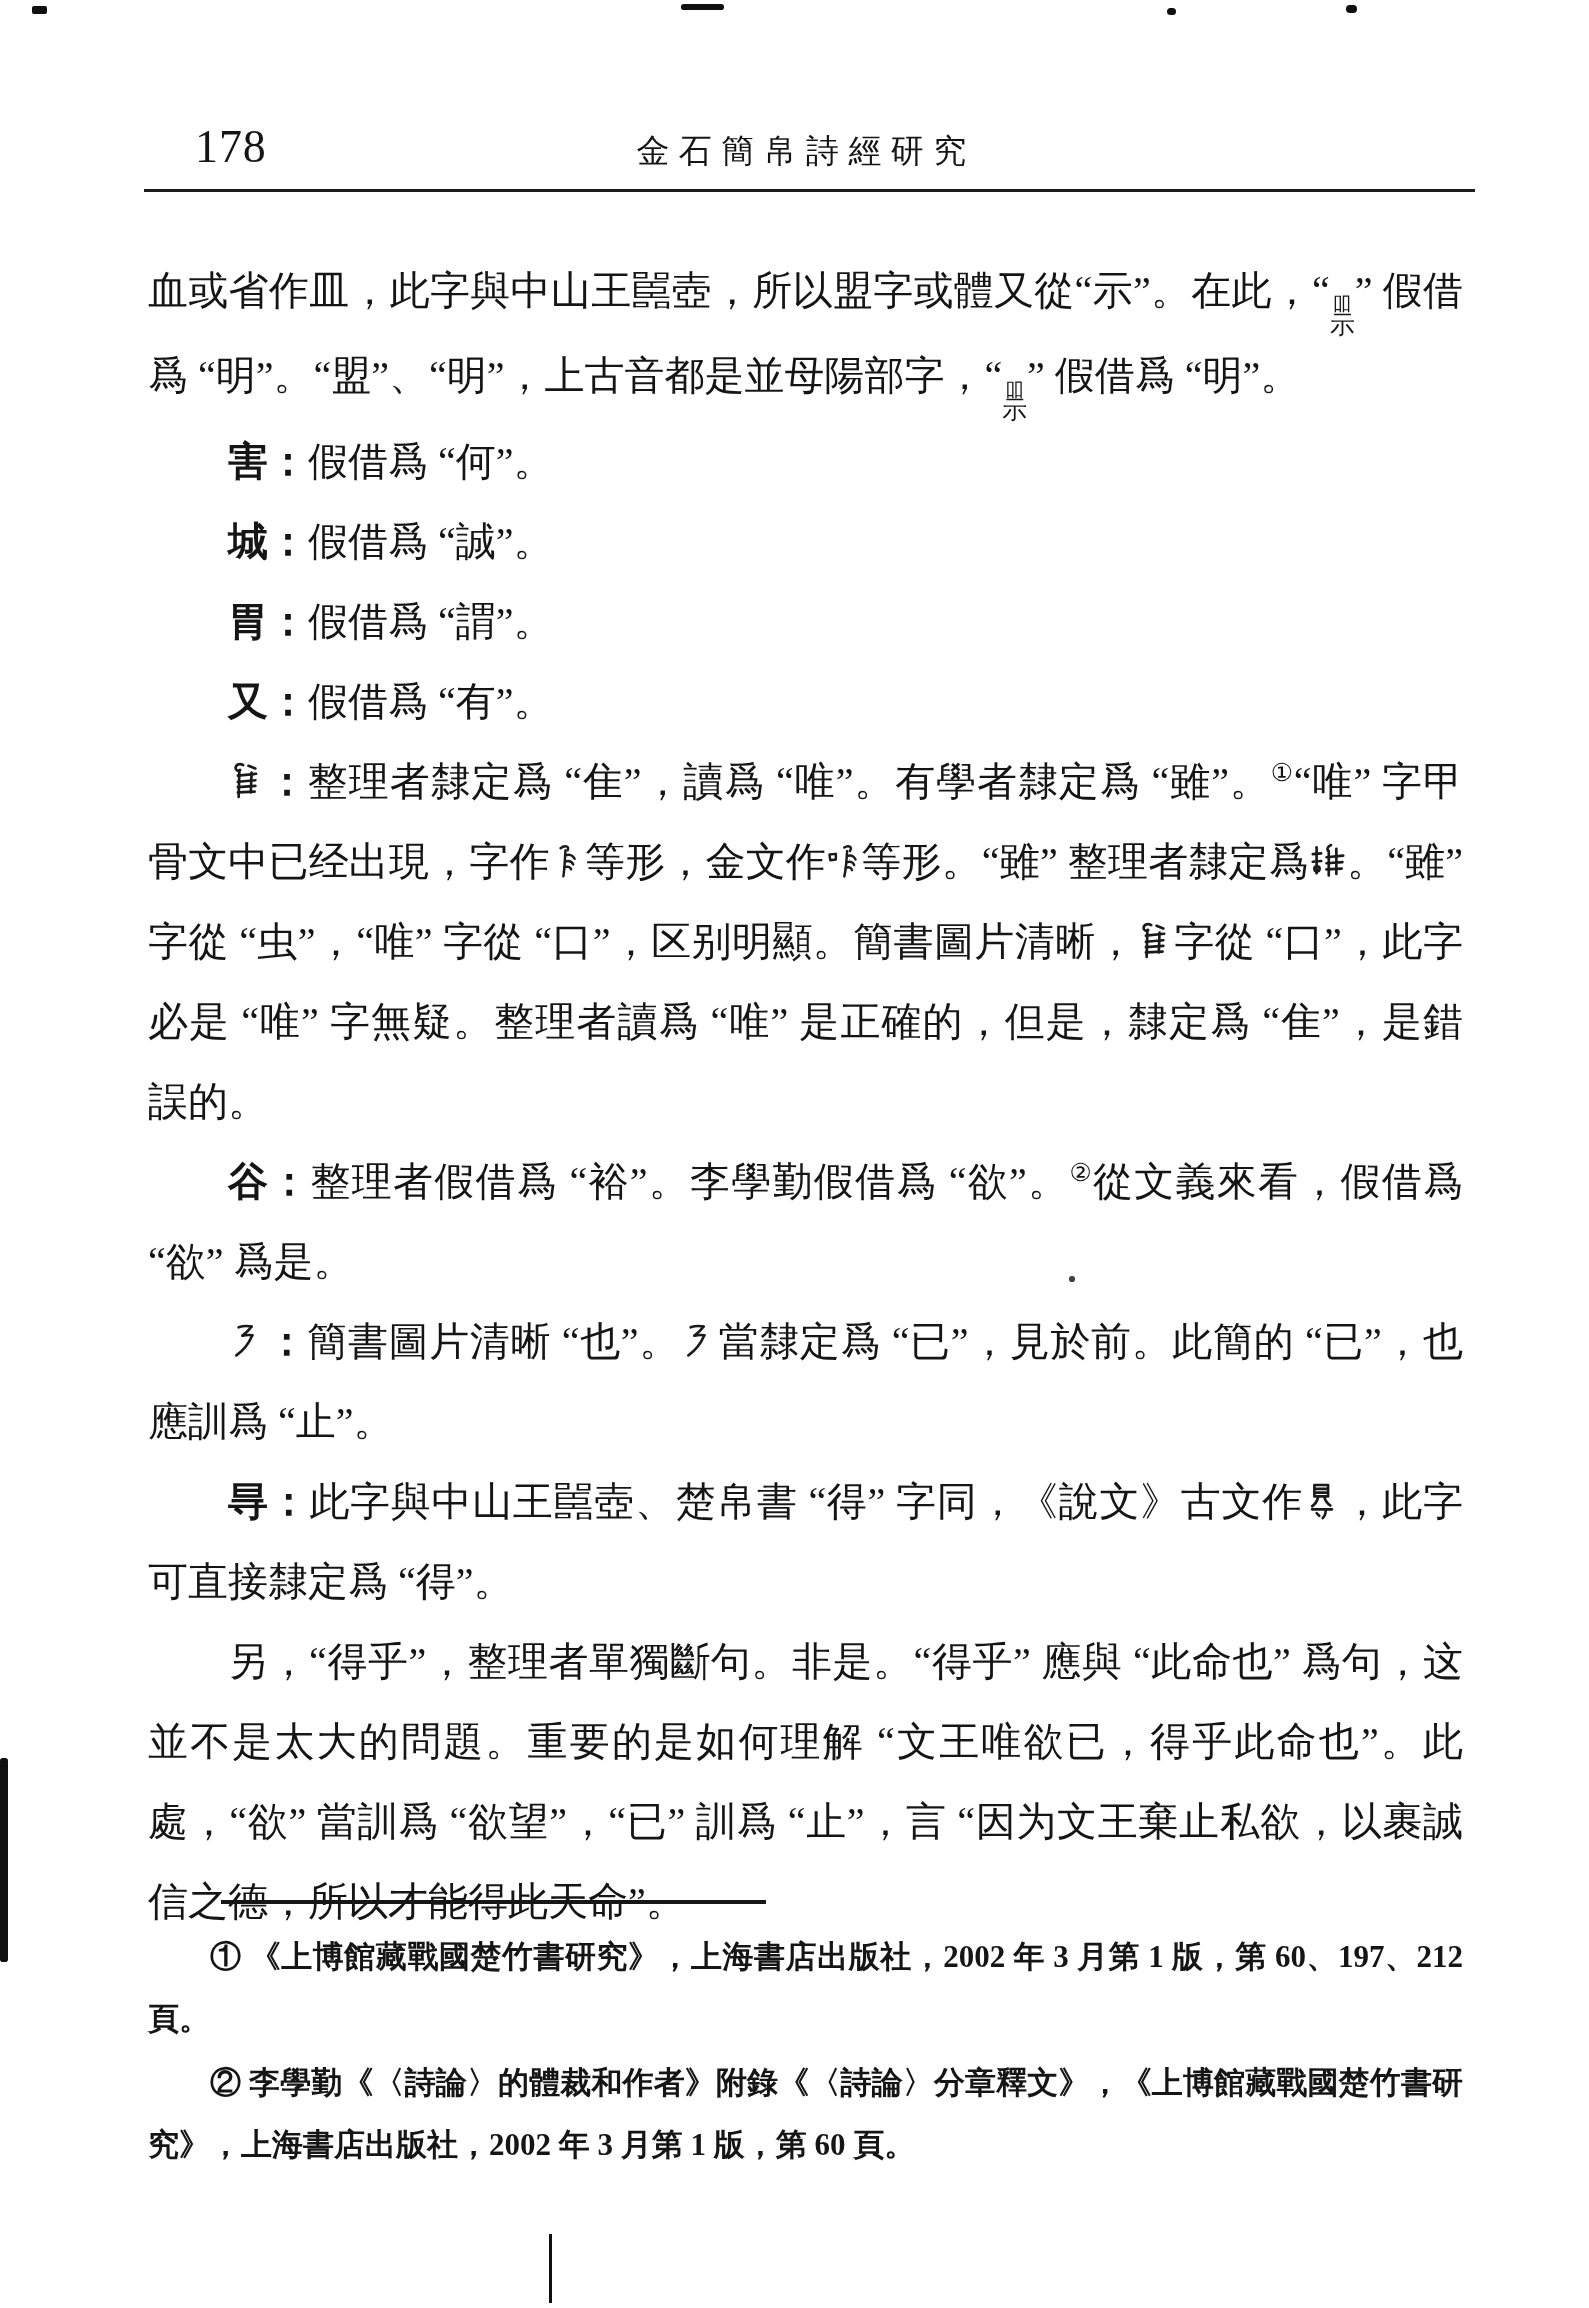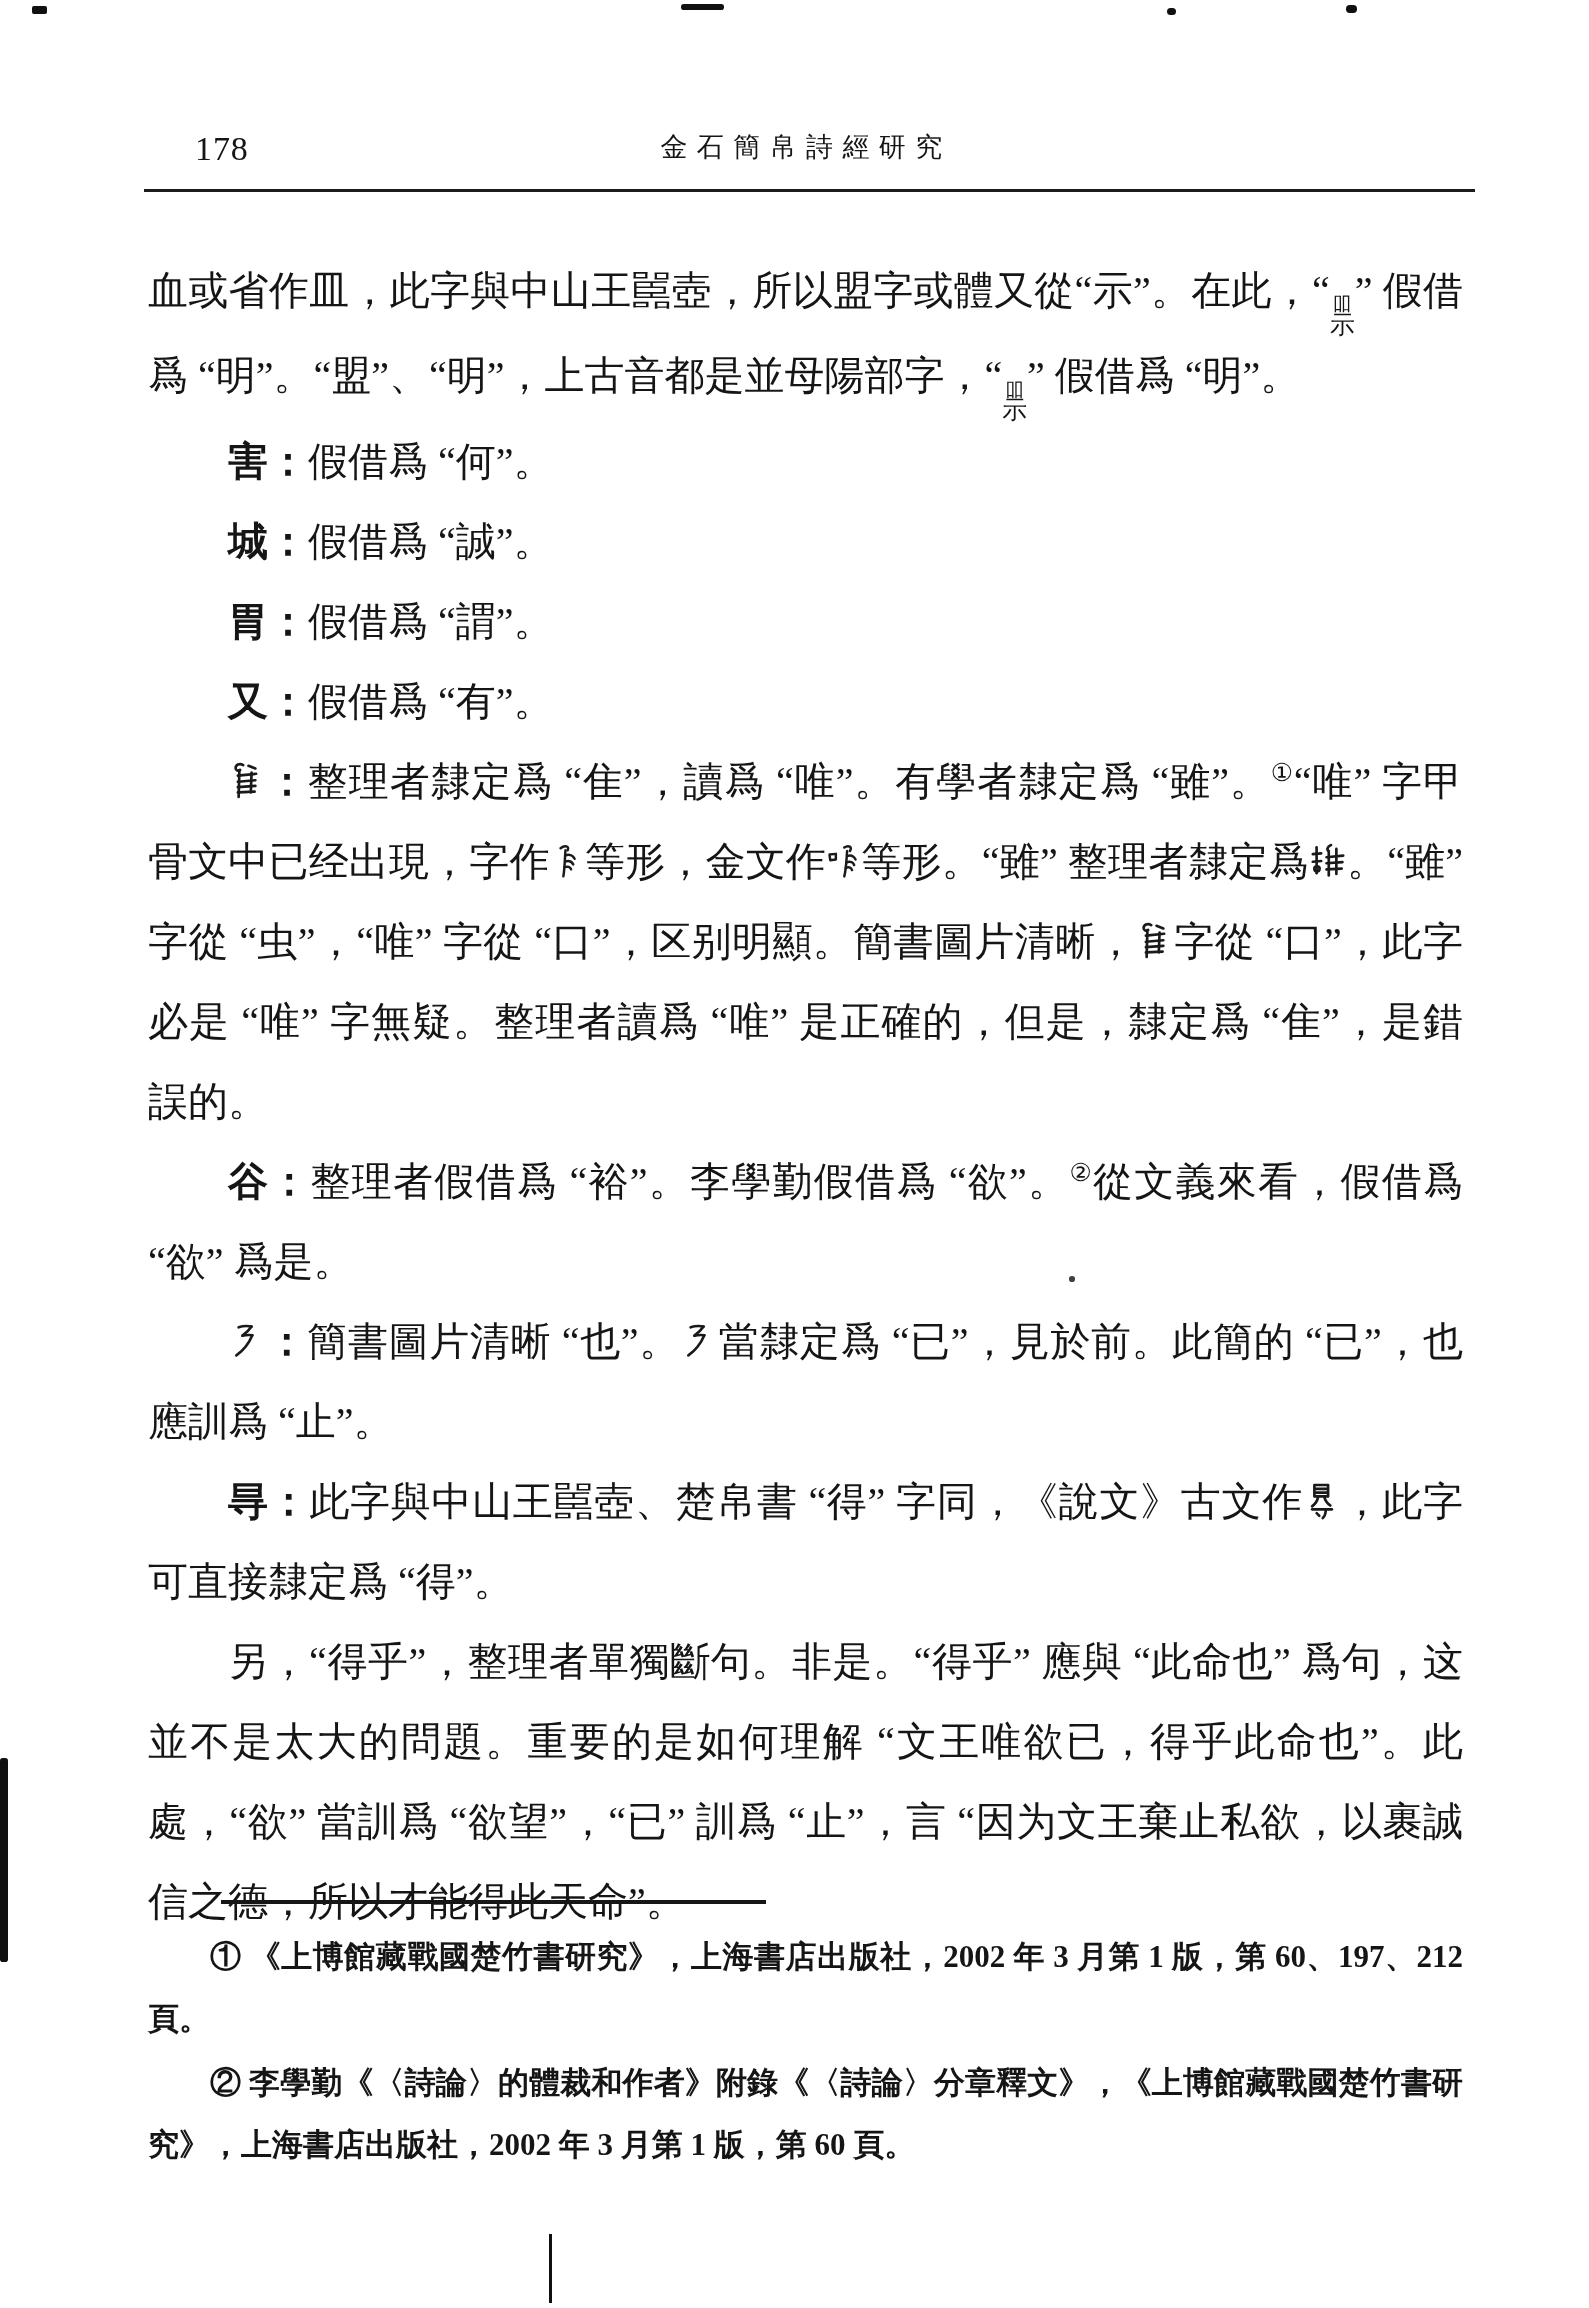--- a/index.html
+++ b/index.html
@@ -6,22 +6,22 @@
   .page{
     position:relative;
     width:1589px;height:2309px;
     background:#fff;
     color:#151515;
     font-family:"Liberation Serif","DejaVu Serif",serif;
     overflow:hidden;
   }
   
   .header{position:absolute;top:120px;left:150px;right:127px;height:77px;}
-  .page-num{position:absolute;left:45px;top:10px;font-size:34px;letter-spacing:0.9px;}
-  .head-title{position:absolute;left:0;right:0;top:9.4px;text-align:center;font-size:27px;letter-spacing:9.4px;}
+  .page-num{position:absolute;left:45px;top:0;font-size:46px;letter-spacing:0.9px;}
+  .head-title{position:absolute;left:0;right:0;top:9.4px;text-align:center;font-size:33px;letter-spacing:9.4px;}
   .head-rule{position:absolute;left:-5.6px;right:-13px;top:69px;height:2.8px;background:#1c1c1c;}
   
   .bodytext{
     position:absolute;top:251px;left:148px;width:1315px;
     font-size:40px;line-height:80px;
     text-align:justify;
   }
   .para{margin:0;text-indent:2em;}
   .para.noindent{text-indent:0;}
   .head-ch{font-weight:bold;}

